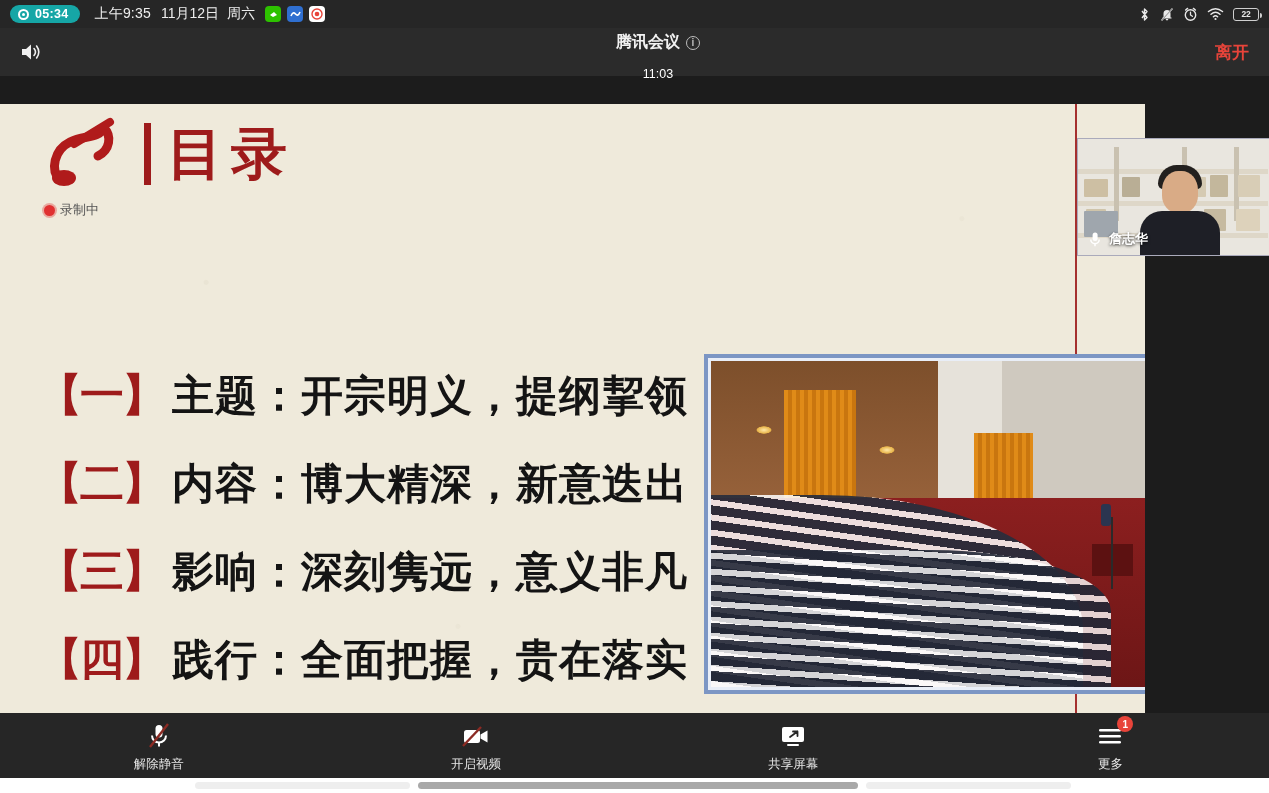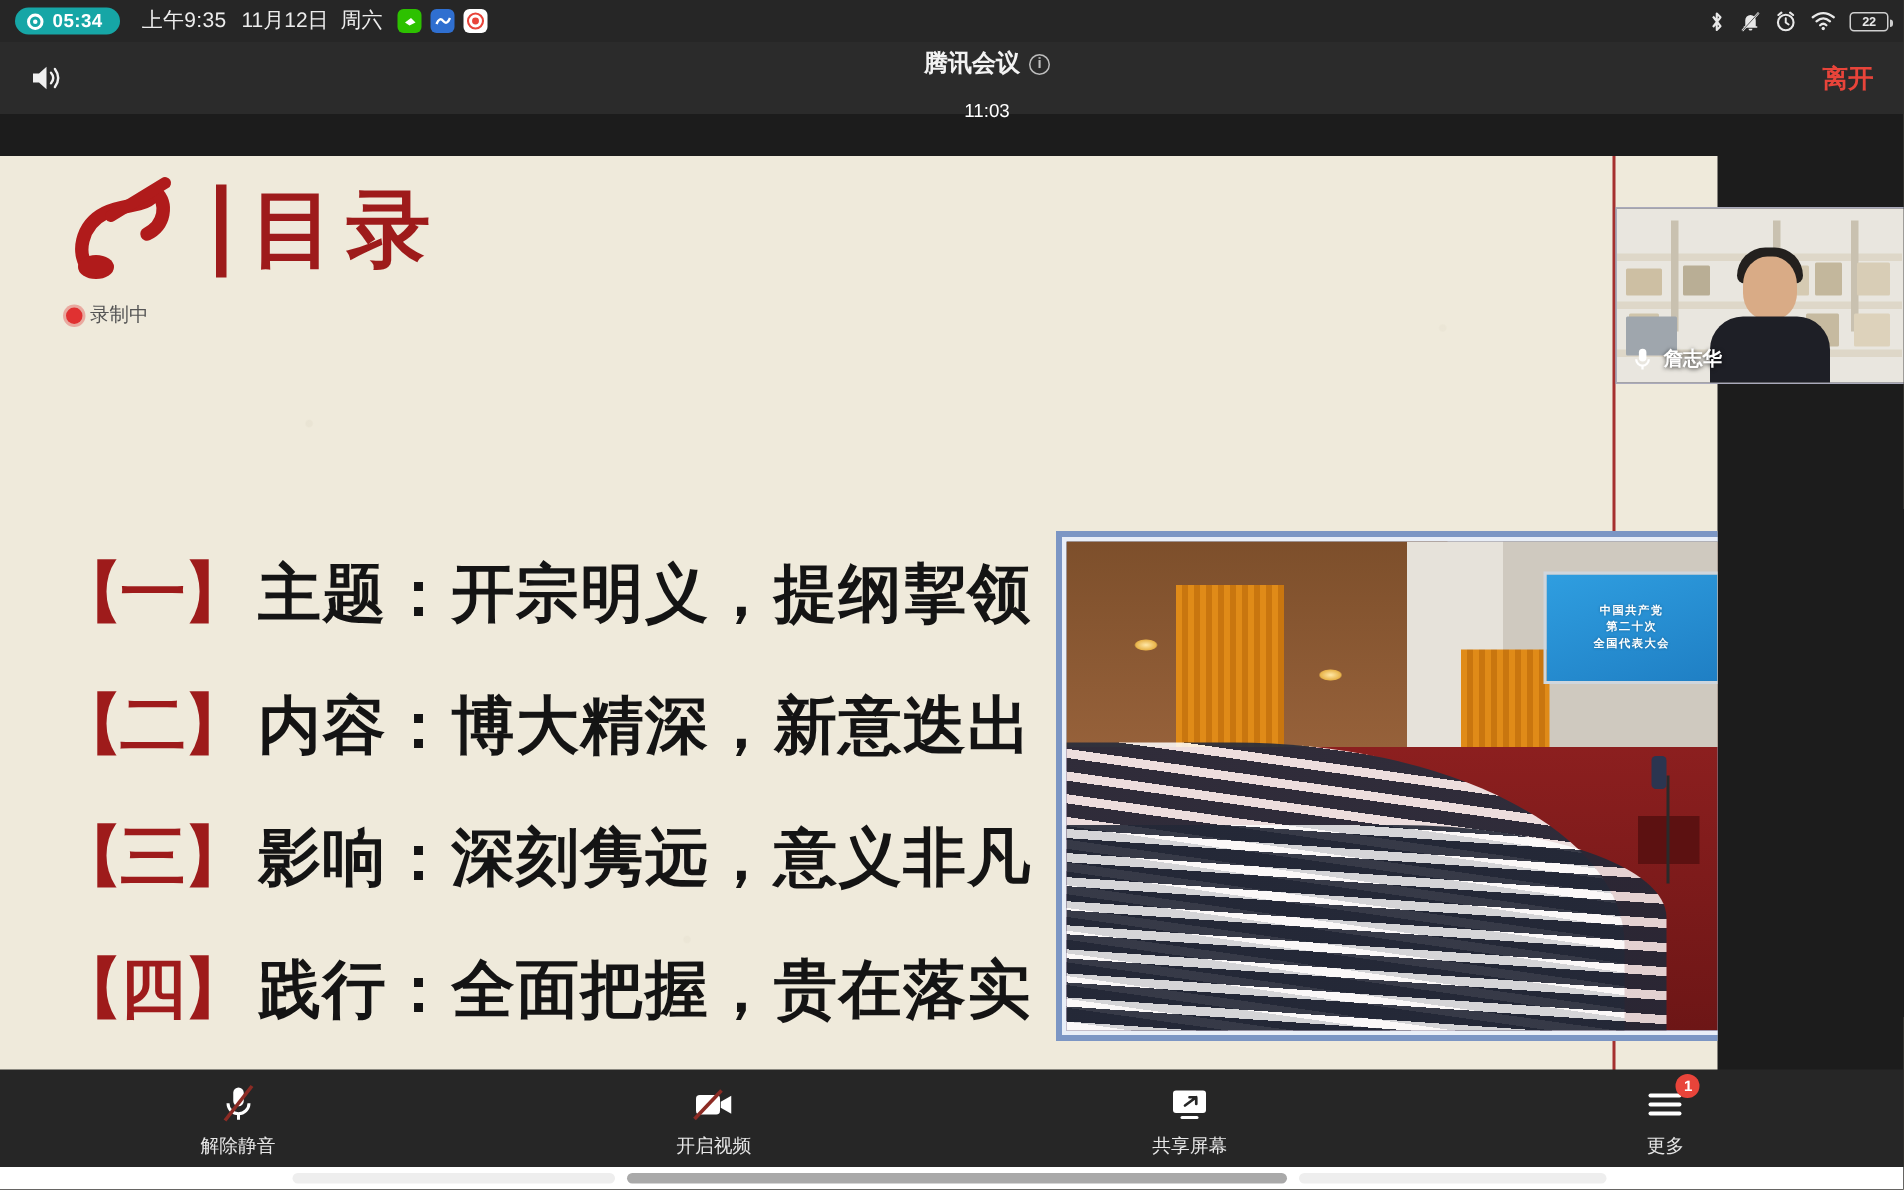--- a/index.html
+++ b/index.html
@@ -324,25 +324,20 @@
     <div class="photo-frame">
       <div class="photo-inner">
         <div class="ph hall-wall"></div>
         <div class="ph hall-wall2"></div>
         <div class="ph whitepanel"></div>
         <div class="ph rightwall"></div>
         <div class="ph curtain"></div>
         <div class="ph curtain2"></div>
         <div class="ph sconce" style="left:10%;top:20%;"></div>
         <div class="ph sconce" style="left:37%;top:26%;"></div>
-        <div class="ph screen">
-          <span>中国共产党</span>
-          <span>第二十次</span>
-          <span>全国代表大会</span>
-        </div>
         <div class="ph floor"></div>
         <div class="ph seating"></div>
         <div class="ph seating2"></div>
         <div class="ph podium"></div>
         <div class="ph tripod"></div>
         <div class="ph figure"></div>
       </div>
     </div>
 
   </div>

